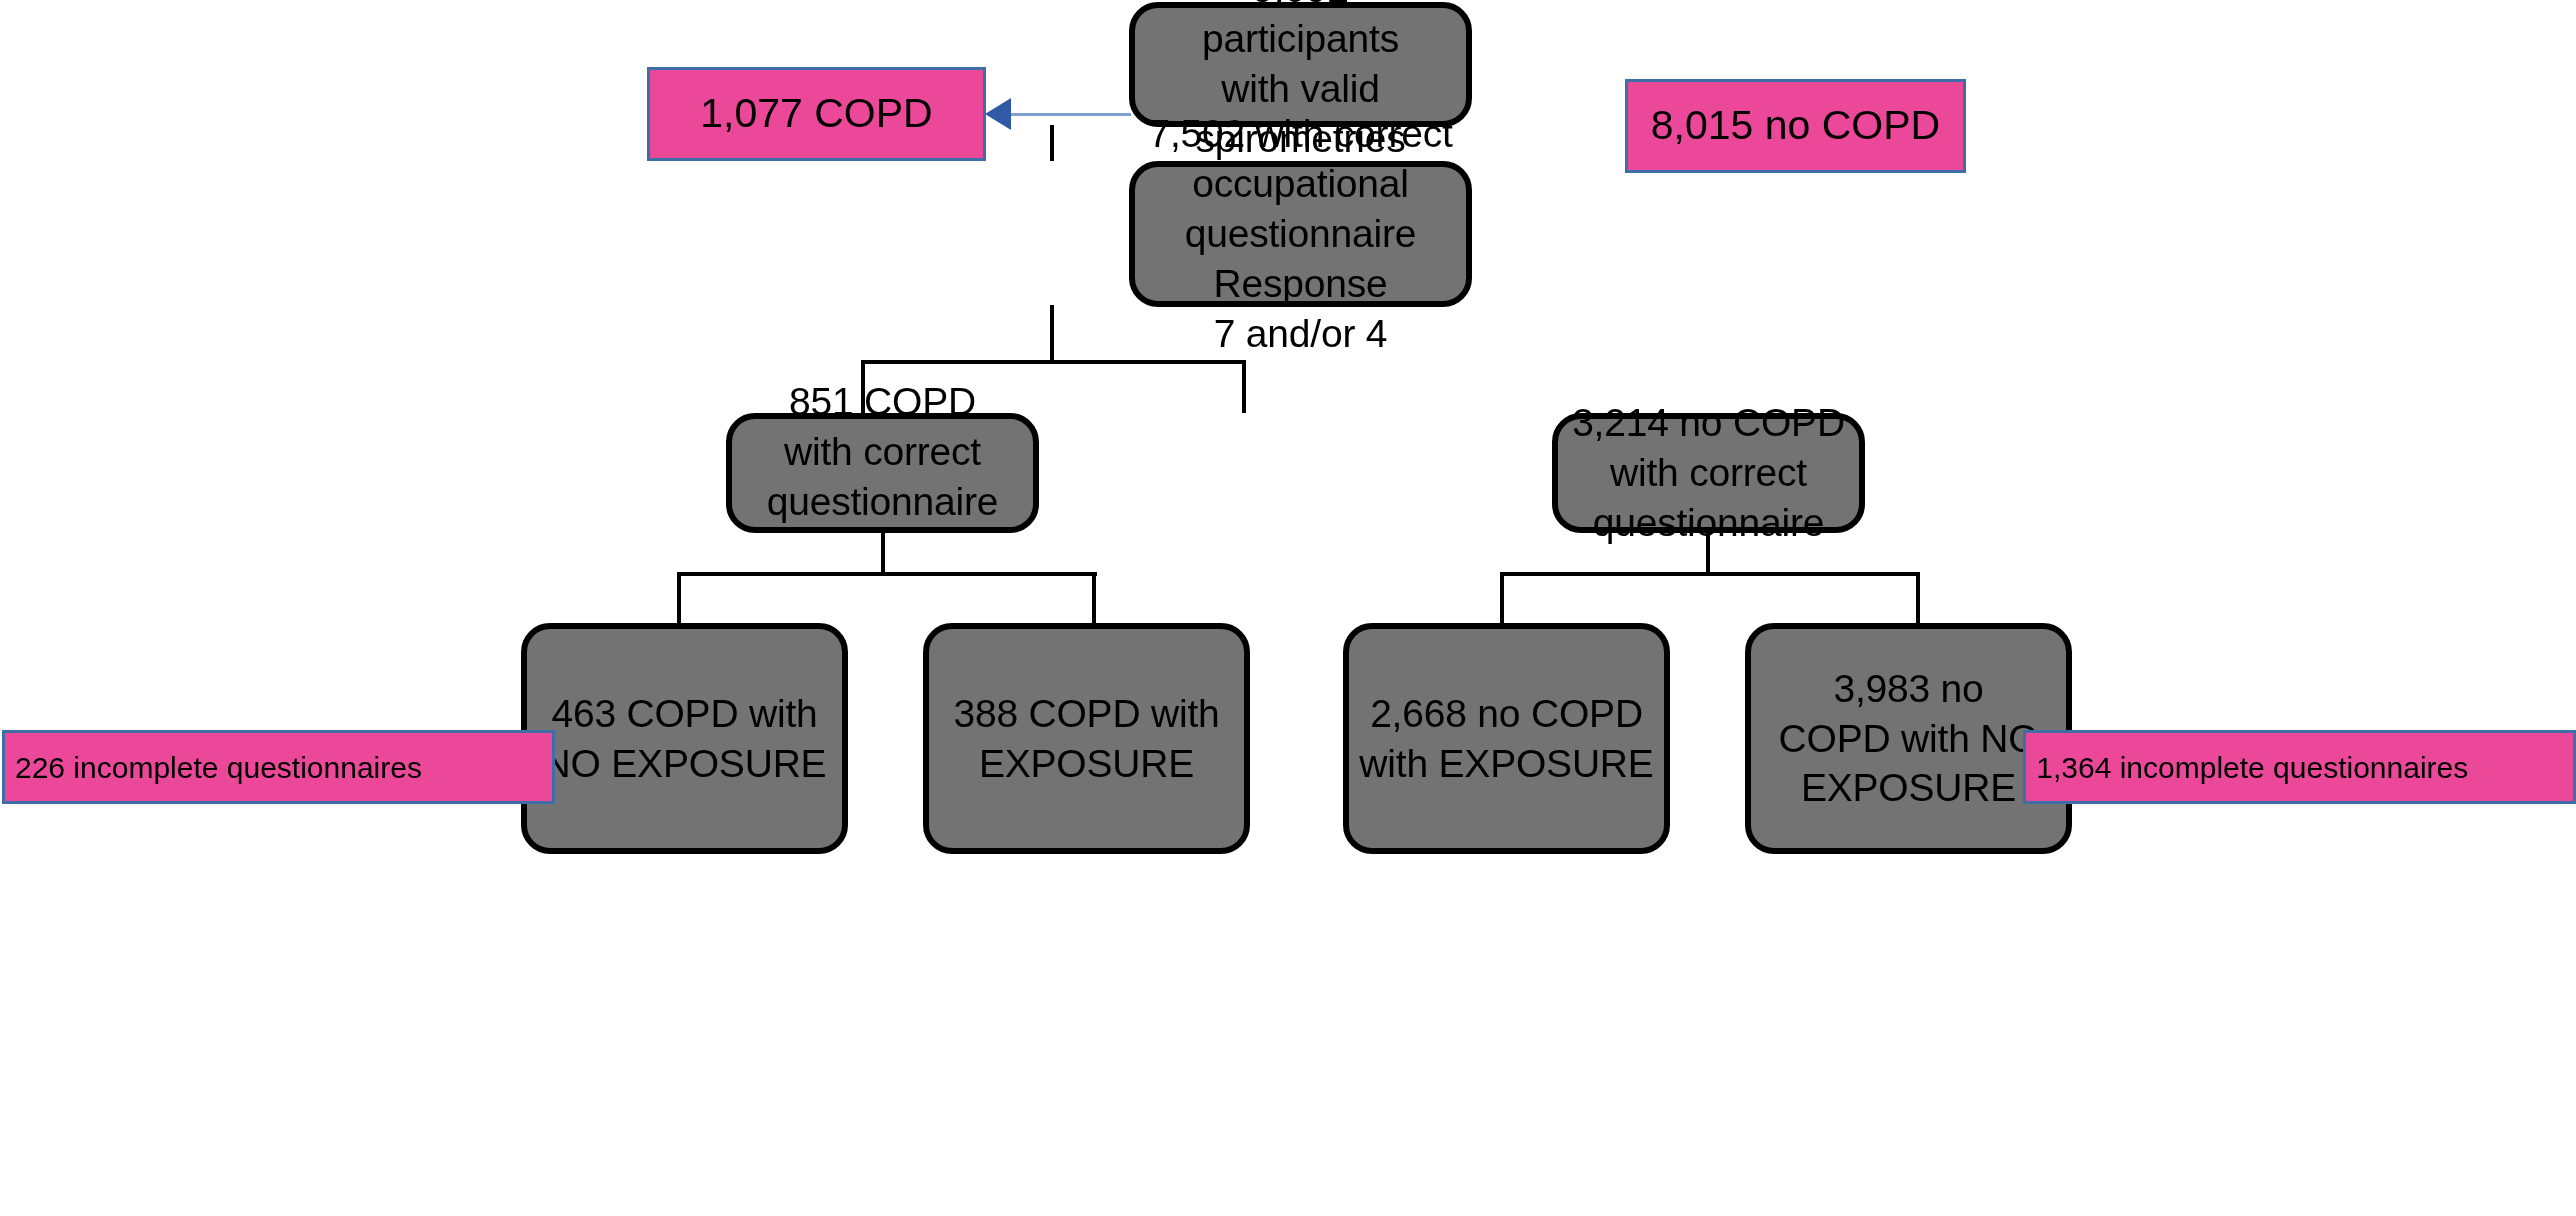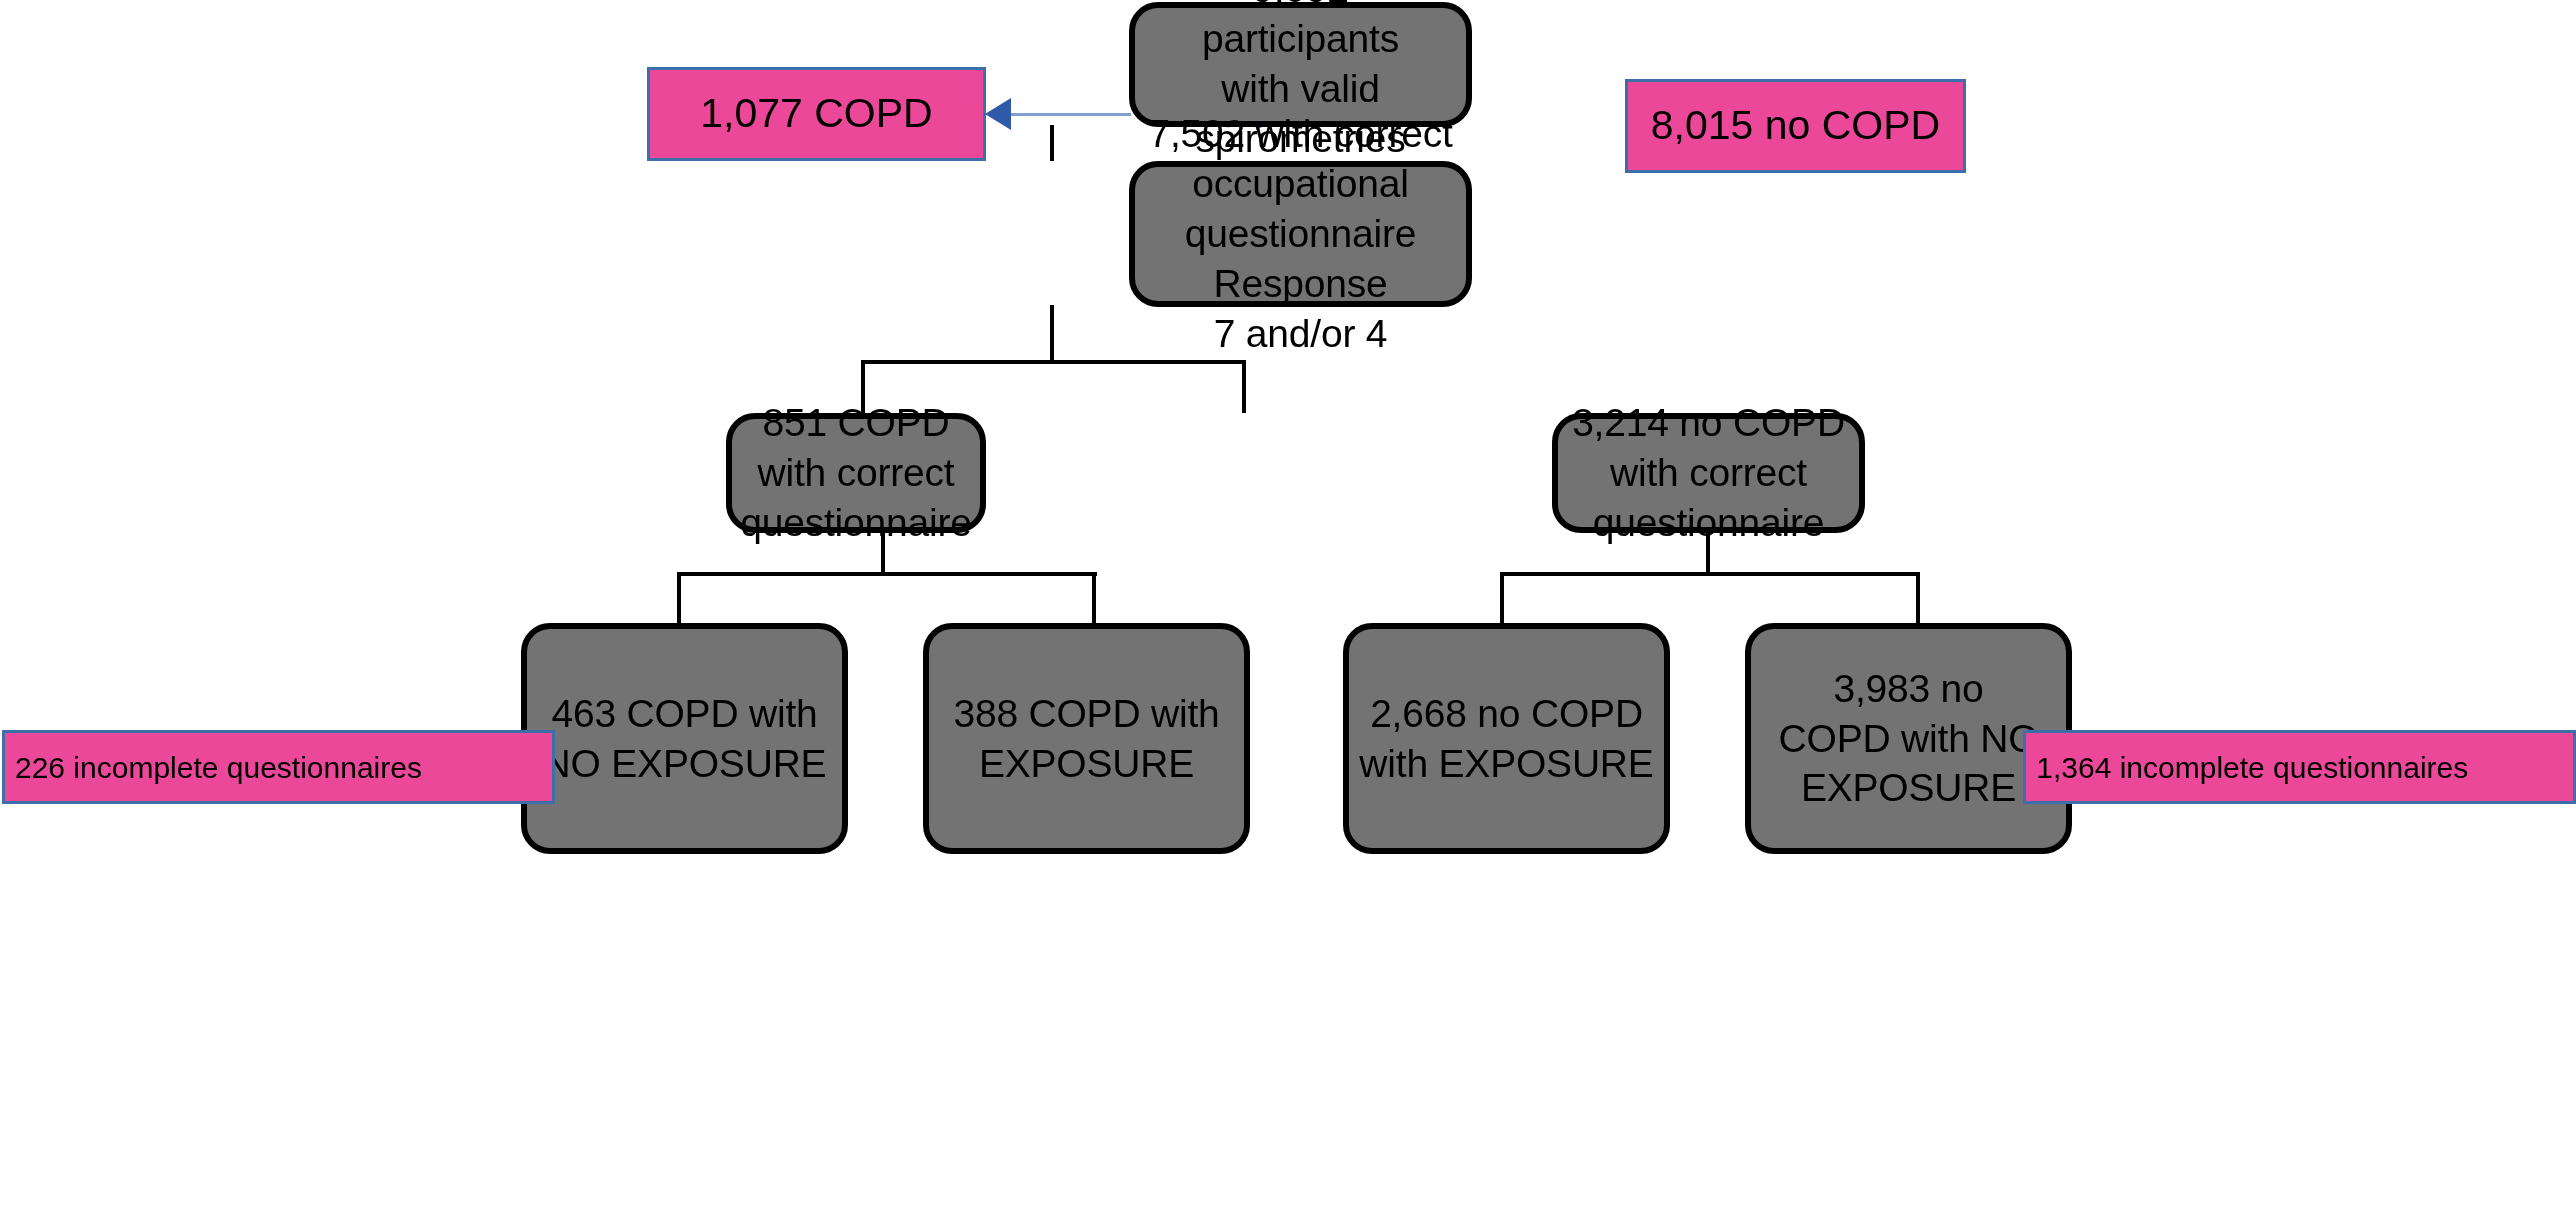--- a/index.html
+++ b/index.html
@@ -139,21 +139,21 @@
   </div>
 
   <div class="node" style="left:1129px; top:161px; width:343px; height:146px;">
     <span class="txt">7,502 with correct
 occupational
 questionnaire
 Response
 7 and/or 4</span>
   </div>
 
-  <div class="node" style="left:726px; top:413px; width:260px; height:120px;">
+  <div class="node" style="left:726px; top:413px; width:313px; height:120px;align-items:flex-end;">
     <span class="txt">851 COPD
 with correct
 questionnaire</span>
   </div>
 
   <div class="node" style="left:1552px; top:413px; width:313px; height:120px;">
     <span class="txt">3,214 no COPD
 with correct
 questionnaire</span>
   </div>

